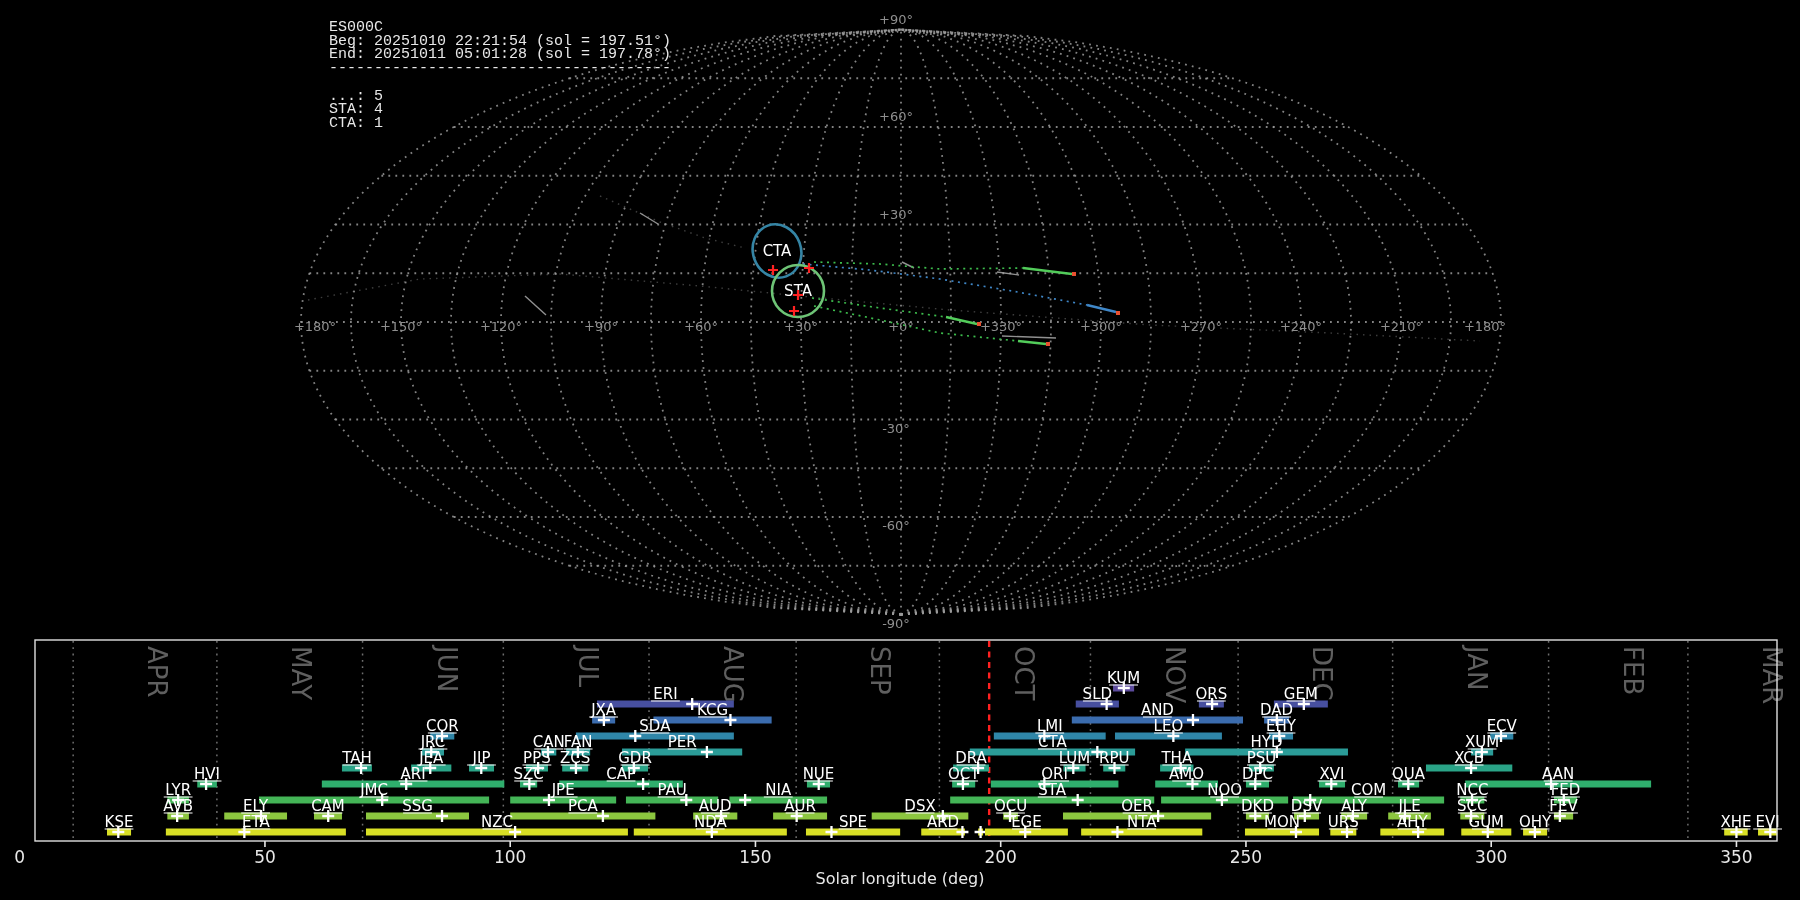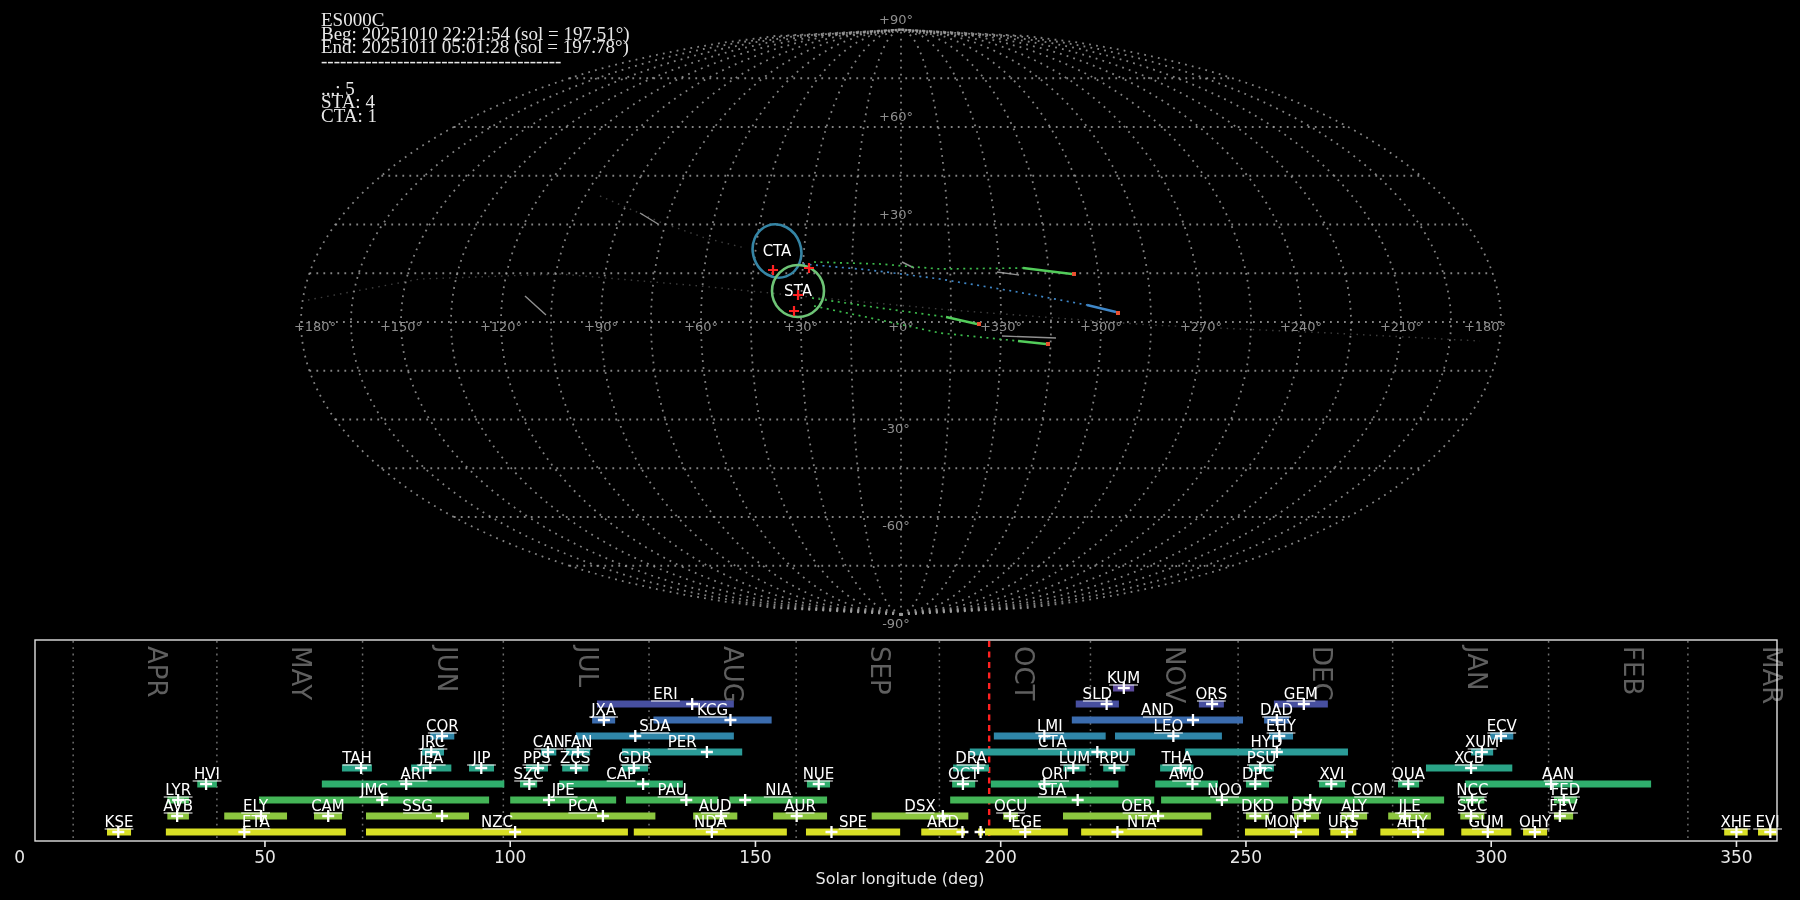--- a/index.html
+++ b/index.html
@@ -1,19 +1,19 @@
 <!DOCTYPE html>
 <html><head>
 <meta charset="utf-8">
 <style>
   html,body{margin:0;padding:0;background:#000;width:1800px;height:900px;overflow:hidden}
   #frame{position:relative;width:1800px;height:900px;background:#000;
          font-family:"DejaVu Sans",sans-serif}
-  #header-pre{position:absolute;left:317px;top:9px;margin:4px;color:#e8e8e8;
-              font-family:Liberation Serif, serif;font-size:19px;line-height:13.7px;
+  #header-pre{position:absolute;left:317px;top:9px;margin:12px;color:#e8e8e8;
+              font-family:Liberation Mono, monospace;font-size:15px;line-height:13.7px;
               white-space:pre}
   svg{position:absolute;left:0;top:0}
   text{font-family:"DejaVu Sans",sans-serif}
   .maplab{fill:#8f8f8f;font-size:13px}
   .radlab{fill:#ffffff;font-size:15px}
   .shlab{fill:#ffffff;font-size:15px}
   .monthlab{fill:#5f5f5f;font-size:26px}
   .ticklab{fill:#e8e8e8;font-size:17px}
   .axlabel{fill:#e8e8e8;font-size:16px}
 </style>

